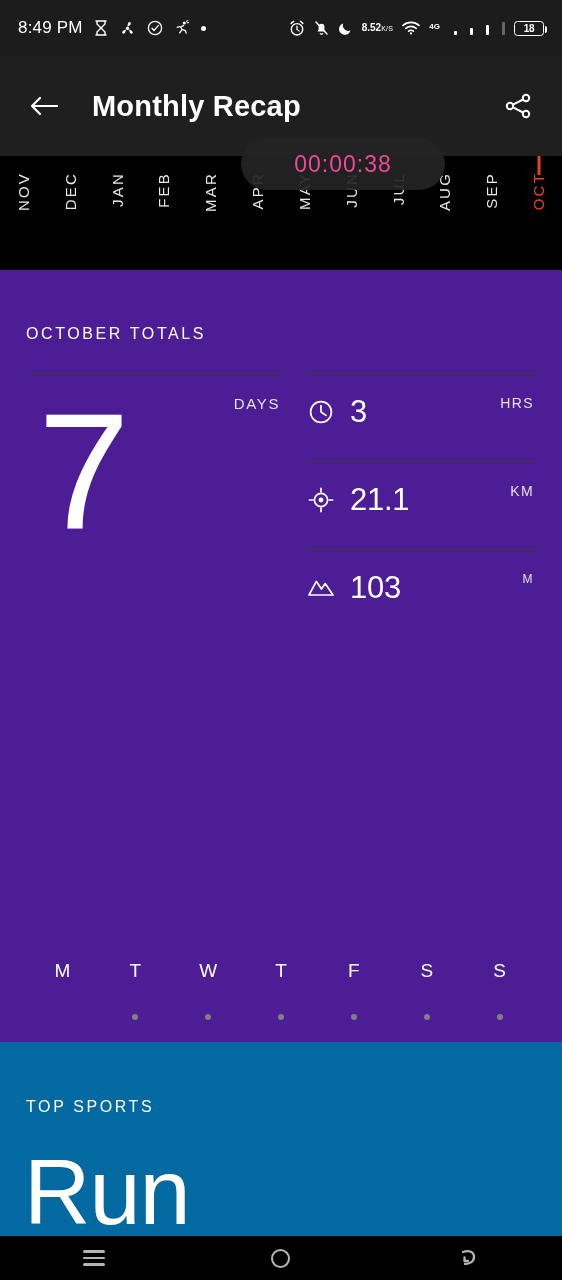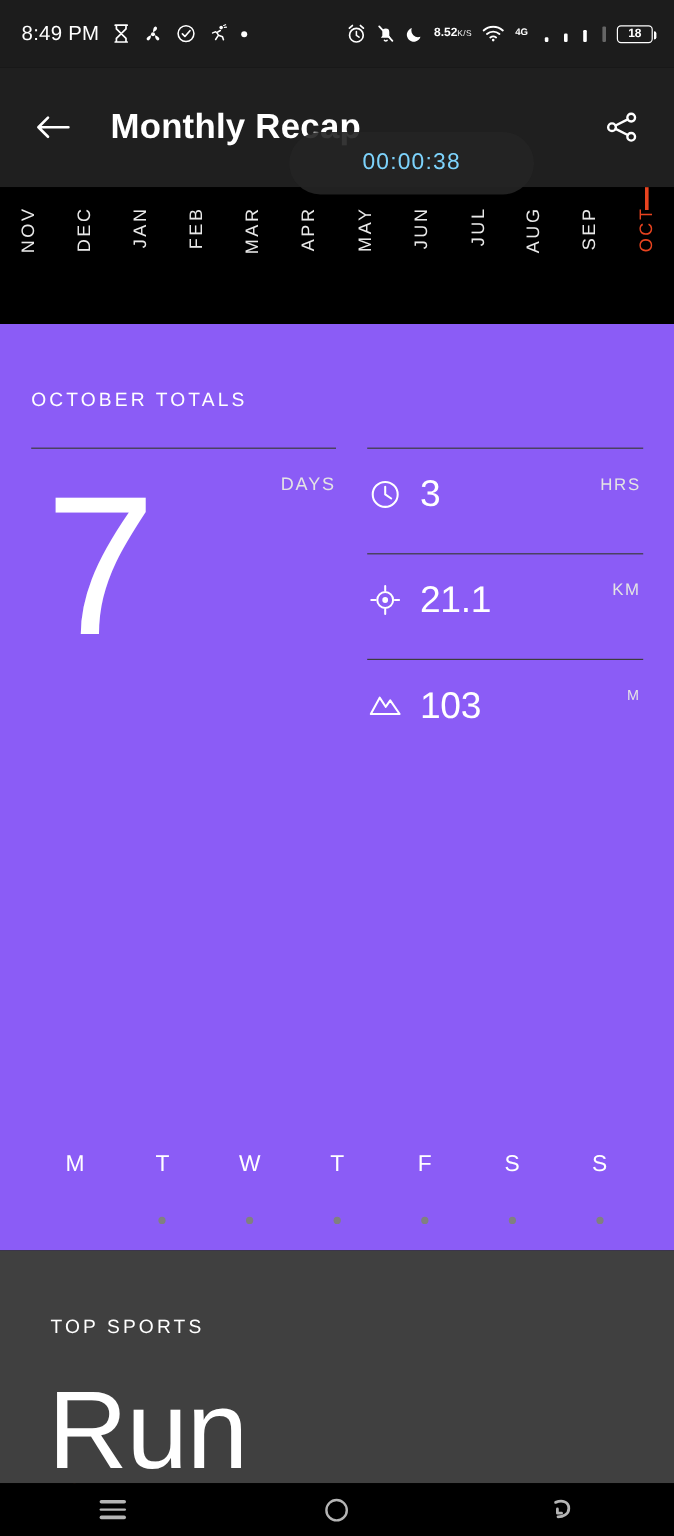--- a/index.html
+++ b/index.html
@@ -42,26 +42,26 @@
     position:absolute; top:56px; left:0; width:562px; height:100px;
     background:#1f1f1f;
     display:flex; align-items:center; padding:0 22px;
   }
   .back-btn { width:44px; height:44px; display:flex; align-items:center; justify-content:center; cursor:pointer;}
   .hdr-title { color:#fff; font-size:29px; font-weight:bold; margin-left:26px; letter-spacing:.2px; }
   .share-btn { margin-left:auto; width:44px; height:44px; display:flex; align-items:center; justify-content:center; cursor:pointer;}
 
   
   .timer-pill {
-    position:absolute; top:110px; left:241px;
+    position:absolute; top:138px; left:241px;
     width:204px; height:52px;
     background:rgba(36,36,36,.92);
     border-radius:26px;
     display:flex; align-items:center; justify-content:center;
-    color:#7dd3fc; font-size:19px; letter-spacing:1px;
+    color:#ec4899; font-size:23px; letter-spacing:1px;
     z-index:40;
   }
 
   
   .month-strip {
     position:absolute; top:156px; left:0; width:562px; height:114px;
     background:#000;
     display:flex; align-items:flex-start;
   }
   .month-item {
@@ -78,21 +78,21 @@
   .month-item.active .month-label { color:#e8431f; }
   .month-ind {
     position:absolute; top:0; left:50%; transform:translateX(-50%);
     width:3px; height:19px; background:#e8431f; display:none;
   }
   .month-item.active .month-ind { display:block; }
 
   
   .totals {
     position:absolute; top:270px; left:0; width:562px; height:772px;
-    background:#8b5cf6;
+    background:#4c1d95;
   }
   .sec-title {
     color:#fff; font-size:16px; letter-spacing:2.6px;
     padding:55px 0 0 26px;
   }
   .totals-grid { display:flex; margin-top:30px; padding:0 26px; }
   .col-days { width:254px; position:relative; }
   .col-stats { flex:1; margin-left:26px; }
   .divider { height:1px; background:#3c3c3c; width:100%; }
   .days-unit {
@@ -116,21 +116,21 @@
   .cal-cell { flex:1; height:50px; display:flex; align-items:center; justify-content:center; }
   .cal-head .cal-cell { height:42px; }
   .dow { color:#fff; font-size:19px; }
   .dot { width:6px; height:6px; border-radius:50%; background:#808080; }
   .act { width:38px; height:38px; border-radius:50%; background:#ef4e18; display:flex; align-items:center; justify-content:center; cursor:pointer;}
   .empty { width:1px; height:1px; }
 
   
   .top-sports {
     position:absolute; top:1042px; left:0; width:562px; height:194px;
-    background:#404040; overflow:hidden;padding-left:16px;
+    background:#0369a1; overflow:hidden;
   }
   .ts-title { color:#fff; font-size:16px; letter-spacing:2.6px; padding:56px 0 0 26px; }
   .ts-sport {
     color:#fff; font-size:92px; font-weight:400; letter-spacing:-1px;
     padding-left:24px; margin-top:30px; line-height:1;
   }
 
   
   .navbar {
     position:absolute; bottom:0; left:0; width:562px; height:44px;

